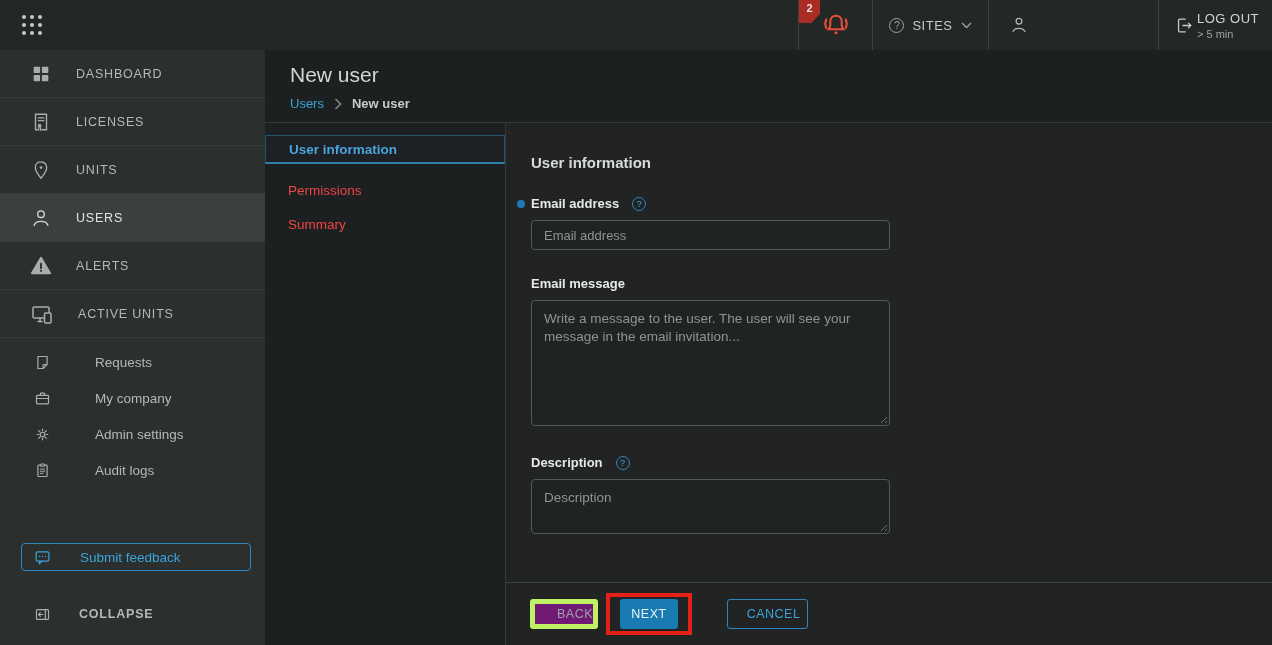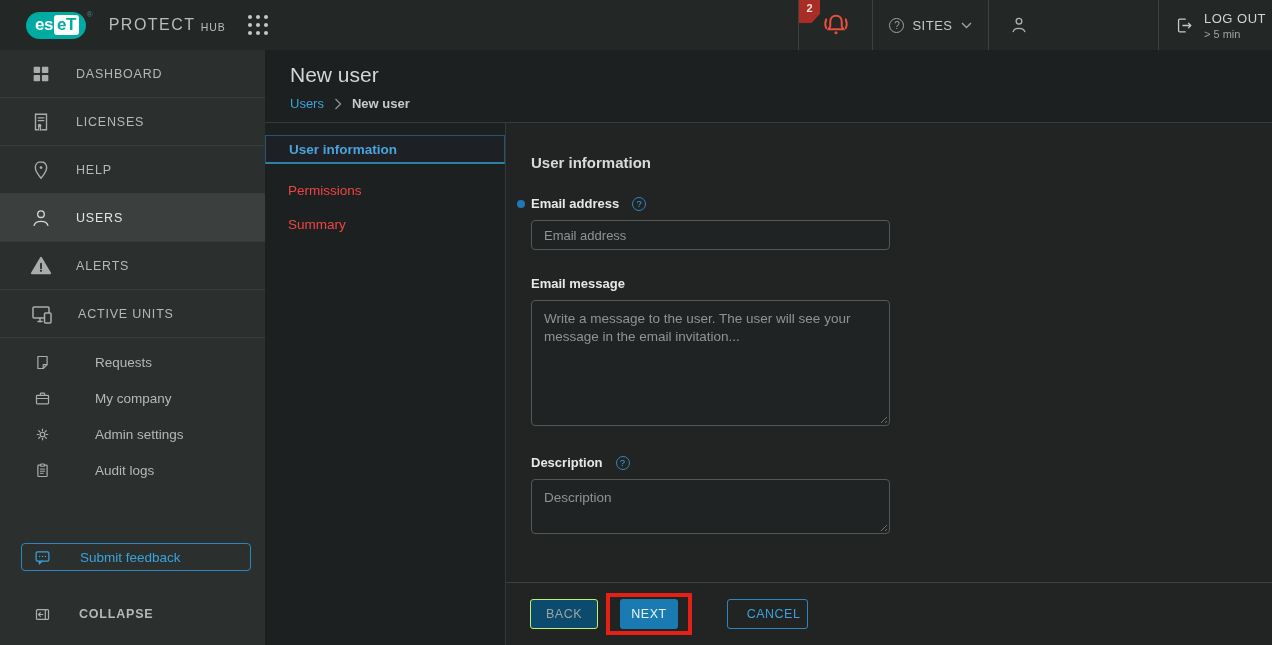--- a/index.html
+++ b/index.html
@@ -28,21 +28,21 @@
   .bell-badge { position:absolute; left:0; top:0; width:21px; height:23px; background:#a92d25;
     color:#f2dedd; font-size:11px; font-weight:bold; display:flex; align-items:flex-start;
     justify-content:center; padding-top:2px;
     clip-path:polygon(0 0,100% 0,100% 60%,60% 100%,0 100%); }
   .bell-icon { color:#e8503a; }
   .tb-help { width:116px; justify-content:center; gap:8px; cursor:pointer; }
   .help-q { width:15px; height:15px; border:1px solid #9ea3a2; border-radius:50%;
     color:#9ea3a2; font-size:10px; display:flex; align-items:center; justify-content:center; }
   .tb-help-label { font-size:13px; color:#c6cac9; letter-spacing:0.5px; }
   .tb-user { width:170px; padding-left:20px; }
-  .tb-logout { width:114px; padding-left:16px; gap:10px; cursor:pointer; }
+  .tb-logout { width:114px; padding-left:16px; gap:3px; cursor:pointer; }
   .logout-text { display:flex; flex-direction:column; }
   .logout-label { font-size:13px; color:#d0d4d3; letter-spacing:0.5px; }
   .logout-sub { font-size:11px; color:#9ea3a2; margin-top:2px; }
   
   .sidebar { position:absolute; left:0; top:50px; width:265px; height:595px;
     background:#2b2f2e; display:flex; flex-direction:column; }
   .nav-item { height:48px; display:flex; align-items:center; padding-left:30px;
     border-bottom:1px solid #373b3a; cursor:pointer; color:#a9aead; }
   .nav-item .nav-label { color:#b4b9b8; font-size:12.5px; letter-spacing:0.8px; margin-left:24px; }
   .nav-item.active { background:#3b403f; color:#d3d7d6; }
@@ -97,41 +97,32 @@
   .ta-msg { height:126px; }
   .ta-desc { height:55px; }
   .resize-corner { position:absolute; right:3px; bottom:3px; width:9px; height:9px;
     background:repeating-linear-gradient(135deg, transparent 0 2px, #6a6f6e 2px 3px);
     clip-path:polygon(100% 0,0 100%,100% 100%); pointer-events:none; }
   
   .footer { height:63px; border-top:1px solid #3c403f; display:flex; align-items:center;
     padding-left:24px; }
   .btn { height:30px; border-radius:3px; font-size:12.5px; letter-spacing:0.5px;
     font-family:"Liberation Sans", sans-serif; cursor:pointer; }
-  .btn-back { width:68px; background:#0c4a6e; border:1px solid #bef264; color:#9ea3a2; }
+  .btn-back { width:68px; background:#701a75; border:5px solid #bef264; color:#9ea3a2;text-align:right; }
   .annotation-box { border:4px solid #e52017; margin-left:8px; padding:2px 10px;
     display:flex; align-items:center; }
   .btn-next { width:58px; background:#1a7ab2; border:none; color:#eaf4fa; }
   .btn-cancel { width:81px; background:transparent; border:1px solid #2e86c1; color:#3ba3dc;
     margin-left:35px;padding-left:12px; }
   svg { display:block; }
 </style>
 </head>
 <body>
 
 <div class="topbar">
-  <div class="brand">
-    <span class="logo-pill">
-      <span class="logo-es">es</span>
-      <span class="logo-box">eT</span>
-    </span>
-    <span class="logo-reg">®</span>
-    <span class="brand-product">PROTECT</span>
-    <span class="brand-suffix">HUB</span>
-  </div>
   <div class="appgrid">
     <i></i>
       <i></i>
       <i></i>
       <i></i>
       <i></i>
       <i></i>
       <i></i>
       <i></i>
       <i></i>
@@ -199,21 +190,21 @@
       <path d="M9.5 18 L9.5 21 M11.5 18 L11.5 21" stroke-width="1.3"></path>
     </svg>
     <span class="nav-label">LICENSES</span>
   </div>
 
   <div class="nav-item">
     <svg width="22" height="22" viewBox="0 0 24 24" fill="none" stroke="#a9aead" stroke-width="1.5">
       <path d="M12 3 C8.2 3 5.8 5.9 5.8 9.3 C5.8 13.6 12 21 12 21 C12 21 18.2 13.6 18.2 9.3 C18.2 5.9 15.8 3 12 3 Z"></path>
       <circle cx="12" cy="9.3" r="1.5" fill="#a9aead" stroke="none"></circle>
     </svg>
-    <span class="nav-label">HELP</span>
+    <span class="nav-label">UNITS</span>
   </div>
 
   <div class="nav-item active">
     <svg width="22" height="22" viewBox="0 0 24 24" fill="none" stroke="#d3d7d6" stroke-width="1.5" stroke-linecap="round">
       <circle cx="12" cy="7.8" r="3.6"></circle>
       <path d="M4.5 20 C6.2 14.3 17.8 14.3 19.5 20"></path>
     </svg>
     <span class="nav-label">USERS</span>
   </div>
 

